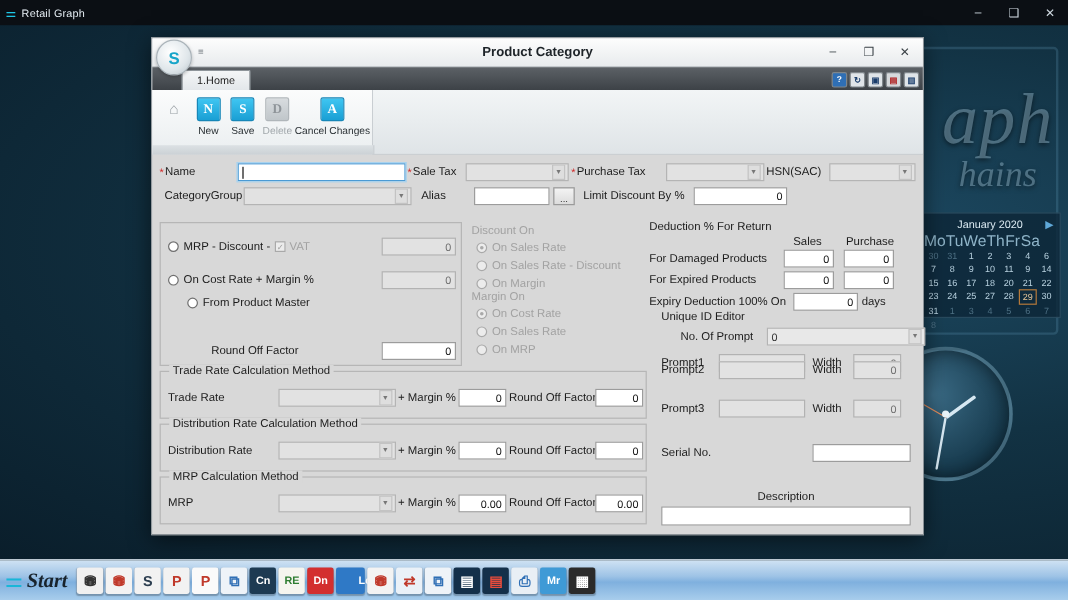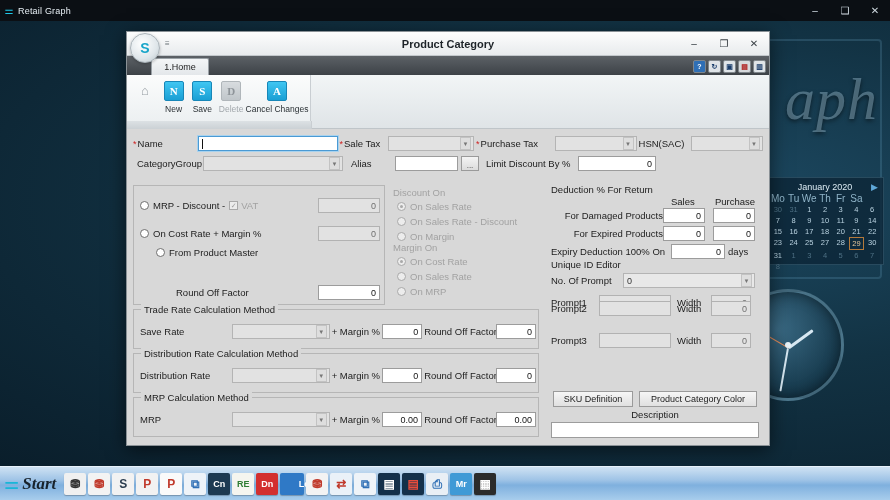--- a/index.html
+++ b/index.html
@@ -43,21 +43,21 @@
 
   
   #calendar {
     position: absolute; left: 766px; top: 156px; width: 118px; height: 88px;
     background: rgba(12,38,55,.80); border: 1px solid rgba(120,170,195,.25);
     font-size: 8px; color: #c9dde8; padding: 2px 3px;
   }
   #cal-head { display: flex; align-items: center; justify-content: center;
     font-size: 9px; color: #dcebf3; height: 13px; position: relative; }
   #cal-next { position: absolute; right: 2px; color: #5fa8d8; font-size: 9px; }
-  #cal-dow { display: grid; grid-template-columns: repeat(7,1fr); color: #8fb4c8; font-size: 10px; }
+  #cal-dow { display: grid; grid-template-columns: repeat(7,1fr); color: #8fb4c8; font-size: 13px; }
   #cal-grid { display: grid; grid-template-columns: repeat(7,1fr); gap: 0; }
   #cal-grid div { text-align: center; line-height: 11px; font-size: 7.5px; color: #b9d2e0; }
   #cal-grid div.out { color: #4e7084; }
   #cal-grid div.today { border: 1px solid #b5793a; color: #e6c79a; }
 
   
   #app-titlebar {
     position: absolute; left: 0; top: 0; width: 890px; height: 21px;
     background: #0b0f14; display: flex; align-items: center;
     color: #e6eef4; font-size: 9px;
@@ -248,20 +248,21 @@
     font-family: "Liberation Sans", sans-serif;
     box-shadow: 0 1px 1px rgba(0,0,0,.25);
   }
 </style>
 </head>
 <body>
 
 <div id="desktop">
   <div class="wall-frame"></div>
   <div class="wall-text big">aph</div>
+  <div class="wall-text small">hains</div>
   <div class="wall-clock">
     <div class="hand h"></div>
     <div class="hand m"></div>
     <div class="hand s"></div>
     <div class="clock-pin"></div>
   </div>
   <div id="calendar">
     <div id="cal-head">
       <span>January  2020</span>
       <span id="cal-next">▶</span>
@@ -470,21 +471,21 @@
       <div class="rlabel" style="position:absolute;left:8px;top:27px">
         <span class="radio dis"></span>
         <span class="lab dimtext">On Sales Rate</span>
       </div>
       <div class="rlabel" style="position:absolute;left:8px;top:42px">
         <span class="radio dis"></span>
         <span class="lab dimtext">On MRP</span>
       </div>
     </div>
 
-    <div class="group plain" style="left:422px;top:55px;width:212px;height:72px;text-align:right;">
+    <div class="group plain" style="left:412px;top:55px;width:212px;height:72px;">
       <div class="lab" style="position:absolute;left:2px;top:0">Deduction % For Return</div>
       <div class="lab" style="position:absolute;left:122px;top:12px">Sales</div>
       <div class="lab" style="position:absolute;left:166px;top:12px">Purchase</div>
 
       <div class="row" style="position:absolute;left:2px;top:24px;width:210px;">
         <span class="lab" style="width:112px">For Damaged Products</span>
         <div class="tb num" style="width:42px">0</div>
         <div class="tb num" style="width:42px;margin-left:8px">0</div>
       </div>
       <div class="row" style="position:absolute;left:2px;top:42px;width:210px;">
@@ -494,21 +495,21 @@
       </div>
       <div class="row" style="position:absolute;left:2px;top:60px;width:212px;">
         <span class="lab">Expiry Deduction 100% On</span>
         <div class="tb num" style="width:54px;margin-left:6px">0</div>
         <span class="lab" style="margin-left:3px">days</span>
       </div>
     </div>
 
     <div class="group plain" style="left:422px;top:130px;width:212px;height:90px;">
       <div class="lab" style="position:absolute;left:2px;top:0">Unique ID Editor</div>
-      <div class="row" style="position:absolute;left:2px;top:14px;width:212px;">
+      <div class="row" style="position:absolute;left:18px;top:14px;width:212px;">
         <span class="lab" style="width:72px">No. Of Prompt</span>
         <div class="cb en" style="width:132px">
             <span>0</span>
             <span class="arrow">▼</span>
           </div>
       </div>
       <div class="row" style="position:absolute;left:2px;top:36px;width:212px;">
         <span class="lab" style="width:48px">Prompt1</span>
         <div class="tb dis" style="width:72px"></div>
         <span class="lab" style="width:34px;margin-left:6px">Width</span>
@@ -522,32 +523,32 @@
       </div>
       <div class="row" style="position:absolute;left:2px;top:74px;width:212px;">
         <span class="lab" style="width:48px">Prompt3</span>
         <div class="tb dis" style="width:72px"></div>
         <span class="lab" style="width:34px;margin-left:6px">Width</span>
         <div class="tb num dis" style="width:40px">0</div>
       </div>
     </div>
 
     <div class="group plain" style="left:422px;top:222px;width:212px;height:90px;">
-      <div class="row" style="position:absolute;left:4px;top:40px;width:208px;gap:6px;">
-        <div class="btn" style="width:80px">SKU Definition</div>
-        <div class="btn" style="width:118px">Product Category Color</div>
+      <div class="row" style="position:absolute;left:2px;top:19px;width:212px;">
+        <span class="lab" style="width:126px">Serial No.</span>
+        <div class="tb" style="width:82px"></div>
       </div>
       <div class="lab" style="position:absolute;left:0;top:58px;width:212px;text-align:center">Description</div>
       <div class="tb" style="position:absolute;left:2px;top:71px;width:208px;height:16px"></div>
     </div>
 
     <div class="group" style="left:6px;top:180px;width:406px;height:40px;">
       <div class="gtitle">Trade Rate Calculation Method</div>
       <div class="row" style="position:absolute;left:6px;top:14px;width:396px;">
-        <span class="lab" style="width:98px">Save Rate</span>
+        <span class="lab" style="width:98px">Trade Rate</span>
         <div class="cb" style="width:104px">
             <span></span>
             <span class="arrow">▼</span>
           </div>
         <span class="lab" style="margin-left:2px;width:54px">+ Margin %</span>
         <div class="tb num" style="width:42px">0</div>
         <span class="lab" style="margin-left:2px;width:72px">Round Off Factor</span>
         <div class="tb num" style="width:42px">0</div>
       </div>
     </div>

